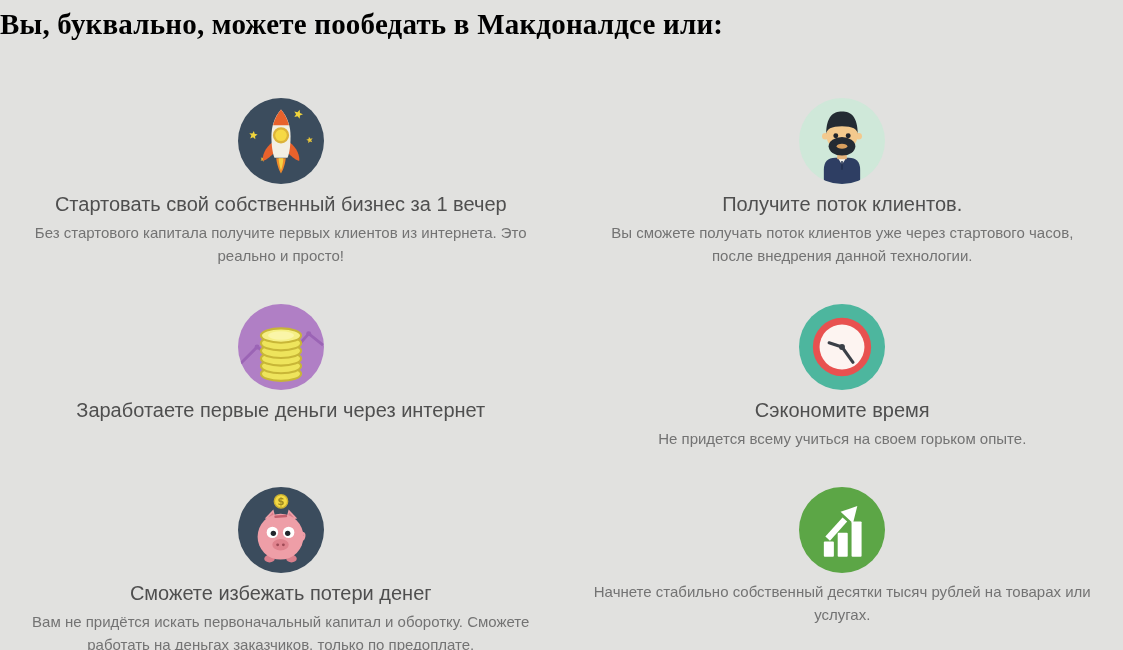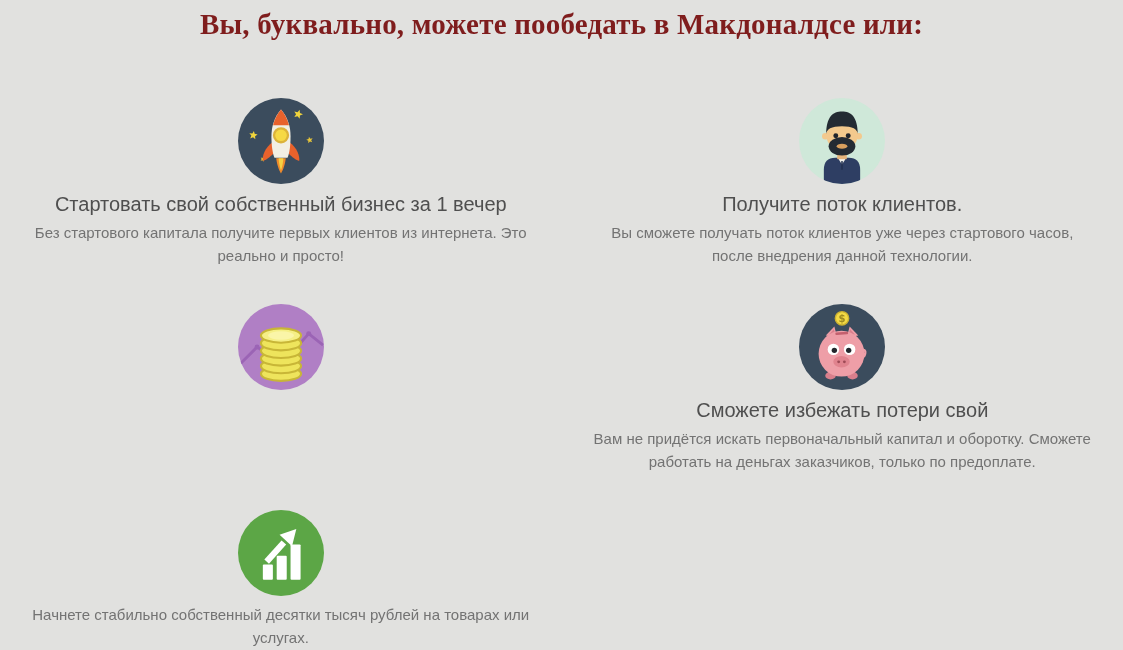--- a/index.html
+++ b/index.html
@@ -7,22 +7,21 @@
   body {
     background: #e1e1df;
     font-family: "Liberation Sans", "DejaVu Sans", sans-serif;
     -webkit-font-smoothing: antialiased;
   }
   .page { width: 1123px; height: 650px; padding-top: 8px; }
   .page-title {
     font-family: "Liberation Serif", "DejaVu Serif", serif;
     font-size: 29px;
     font-weight: 700;
-    color: #7f1d1d;
-    text-align: center;
+    color: #000000;
     line-height: 1.15;
     letter-spacing: 0.2px;
   }
   .features-grid {
     margin-top: 57px;
     display: grid;
     grid-template-columns: 1fr 1fr;
     row-gap: 36px;
   }
   .feature {
@@ -132,22 +131,37 @@
             <ellipse cx="45" cy="73" rx="21" ry="7.5" fill="#eee45c"></ellipse>
             <ellipse cx="45" cy="65" rx="21" ry="7.5" fill="#eee45c"></ellipse>
             <ellipse cx="45" cy="57" rx="21" ry="7.5" fill="#eee45c"></ellipse>
             <ellipse cx="45" cy="49" rx="21" ry="7.5" fill="#eee45c"></ellipse>
             <ellipse cx="45" cy="41" rx="21" ry="7.5" fill="#eee45c"></ellipse>
             <ellipse cx="45" cy="33" rx="21" ry="7.5" fill="#f5ef86"></ellipse>
           </g>
           <ellipse cx="45" cy="33" rx="13.5" ry="4.4" fill="#faf5a8"></ellipse>
         </svg>
       </div>
-    </div>
-
+      <div class="feature-title">Заработаете первые деньги через интернет</div>
+    </div>
+
+    <div class="feature">
+      <div class="feature-icon">
+        <svg viewBox="0 0 90 90" aria-hidden="true">
+          <circle cx="45" cy="45" r="45" fill="#4db69e"></circle>
+          <circle cx="45" cy="45" r="30.5" fill="#e85150"></circle>
+          <circle cx="45" cy="45" r="23.5" fill="#fdf4f1"></circle>
+          <line x1="45" y1="45" x2="31.5" y2="40.5" stroke="#3a3f47" stroke-width="3.2" stroke-linecap="round"></line>
+          <line x1="45" y1="45" x2="56.5" y2="61" stroke="#3a3f47" stroke-width="3.2" stroke-linecap="round"></line>
+          <circle cx="45" cy="45" r="3.1" fill="#3a3f47"></circle>
+        </svg>
+      </div>
+      <div class="feature-title">Сэкономите время</div>
+      <div class="feature-desc">Не придется всему учиться на своем горьком опыте.</div>
+    </div>
 
     <div class="feature">
       <div class="feature-icon">
         <svg viewBox="0 0 90 90" aria-hidden="true">
           <defs>
             <clipPath id="pclip">
                 <circle cx="45" cy="45" r="45"></circle>
               </clipPath>
           </defs>
           <circle cx="45" cy="45" r="45" fill="#3b4c5d"></circle>
@@ -166,21 +180,21 @@
             <circle cx="36" cy="47.5" r="6" fill="#ffffff"></circle>
             <circle cx="53" cy="47.5" r="6" fill="#ffffff"></circle>
             <circle cx="37" cy="48.5" r="2.8" fill="#22262c"></circle>
             <circle cx="52" cy="48.5" r="2.8" fill="#22262c"></circle>
             <ellipse cx="44.5" cy="60.5" rx="8.6" ry="6" fill="#e0838e"></ellipse>
             <circle cx="41.5" cy="60.5" r="1.5" fill="#9e4a56"></circle>
             <circle cx="47.5" cy="60.5" r="1.5" fill="#9e4a56"></circle>
           </g>
         </svg>
       </div>
-      <div class="feature-title">Сможете избежать потери свой</div>
+      <div class="feature-title">Сможете избежать потери денег</div>
       <div class="feature-desc">Вам не придётся искать первоначальный капитал и оборотку. Сможете работать на деньгах заказчиков, только по предоплате.</div>
     </div>
 
     <div class="feature">
       <div class="feature-icon">
         <svg viewBox="0 0 90 90" aria-hidden="true">
           <circle cx="45" cy="45" r="45" fill="#5ca646"></circle>
           <rect x="26" y="57" width="10.5" height="16" rx="1" fill="#ffffff"></rect>
           <rect x="40.5" y="48" width="10.5" height="25" rx="1" fill="#ffffff"></rect>
           <rect x="55" y="36" width="10.5" height="37" rx="1" fill="#ffffff"></rect>

